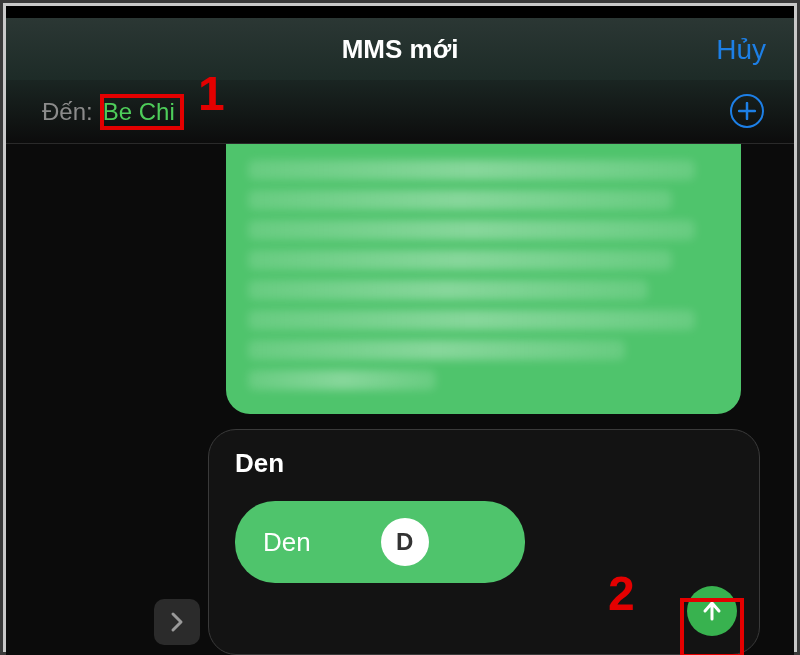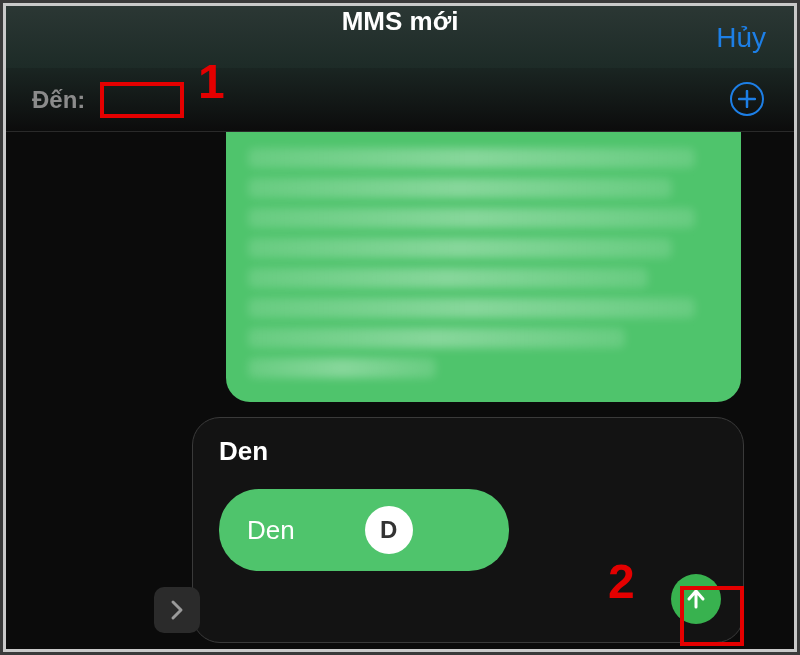--- a/index.html
+++ b/index.html
@@ -6,31 +6,30 @@
   html, body { width: 800px; height: 655px; overflow: hidden; background: #3a3a3a; font-family: -apple-system, "Helvetica Neue", Arial, sans-serif; }
   .frame {
     position: absolute; left: 3px; top: 3px; width: 794px; height: 649px;
     border: 3px solid #c9c9c9; background: #000;
   }
   .inner { position: relative; width: 100%; height: 100%; }
 
   .header {
     position: relative; width: 100%; height: 62px;
     background: linear-gradient(180deg,#2b3734 0%,#1d2b27 100%);
-    display: flex; justify-content: center;
+    display: flex; align-items: center; justify-content: center; margin-top: 12px;
   }
   .header-title { color: #fff; font-size: 26px; font-weight: 600; }
   .header-cancel { position: absolute; right: 28px; top: 16px; color: #1d7fe6; font-size: 28px; font-weight: 400; }
 
   .recipient-row {
     position: relative; width: 100%; height: 64px;
     border-bottom: 1px solid #2a2a2a; display: flex; align-items: center;
-    padding-left: 26px;
+    padding-left: 36px;
     background: linear-gradient(180deg,#1a2522 0%,#0c0c0c 100%);
-    font-weight: bold;
   }
   .to-label { color: #8b8b8b; font-size: 24px; }
   .contact-name { color: #4ecd5a; font-size: 24px; margin-left: 6px; padding: 0 4px; }
   .add-btn {
     position: absolute; right: 30px; top: 14px; width: 34px; height: 34px;
     border: 2.5px solid #1d7fe6; border-radius: 50%;
     display: flex; align-items: center; justify-content: center;
   }
   .add-btn svg { display: block; }
 
@@ -46,21 +45,21 @@
   .blur-line {
     height: 20px; margin-bottom: 10px; border-radius: 6px;
     background: linear-gradient(90deg, rgba(255,255,255,0.14), rgba(255,255,255,0.32), rgba(255,255,255,0.14));
     filter: blur(4px);
   }
   .blur-line.w95{width:95%} .blur-line.w90{width:90%} .blur-line.w85{width:85%}
   .blur-line.w80{width:80%} .blur-line.w40{width:40%}
 
   .attach-area { position: relative; width:100%; height:232px; background:#0b0b0b; }
   .attach-card {
-    position: absolute; left: 186px; top: 0; width: 552px; height: 226px;
+    position: absolute; left: 202px; top: 0; width: 552px; height: 226px;
     border: 1.5px solid #3a3a3a; border-radius: 28px; background: #131313;
     padding: 18px 26px 18px 26px;
   }
   .card-title { color: #fff; font-size: 26px; font-weight: 600; }
 
   .pill {
     margin-top: 22px; width: 290px; height: 82px; background: #4fc46c;
     border-radius: 40px; display: flex; align-items: center; padding-left: 28px;
     gap: 70px;
   }
@@ -96,20 +95,21 @@
 <div class="frame">
   <div class="inner">
 
     <div class="header">
       <div class="header-title">MMS mới</div>
       <div class="header-cancel">Hủy</div>
     </div>
 
     <div class="recipient-row">
       <span class="to-label">Đến:</span>
+      <span class="contact-name">Be Chi</span>
       <div class="add-btn">
         <svg width="18" height="18" viewBox="0 0 18 18">
           <line x1="9" y1="1" x2="9" y2="17" stroke="#1d7fe6" stroke-width="2.5" stroke-linecap="round"></line>
           <line x1="1" y1="9" x2="17" y2="9" stroke="#1d7fe6" stroke-width="2.5" stroke-linecap="round"></line>
         </svg>
       </div>
     </div>
 
     <div class="thread">
       <div class="bubble">

